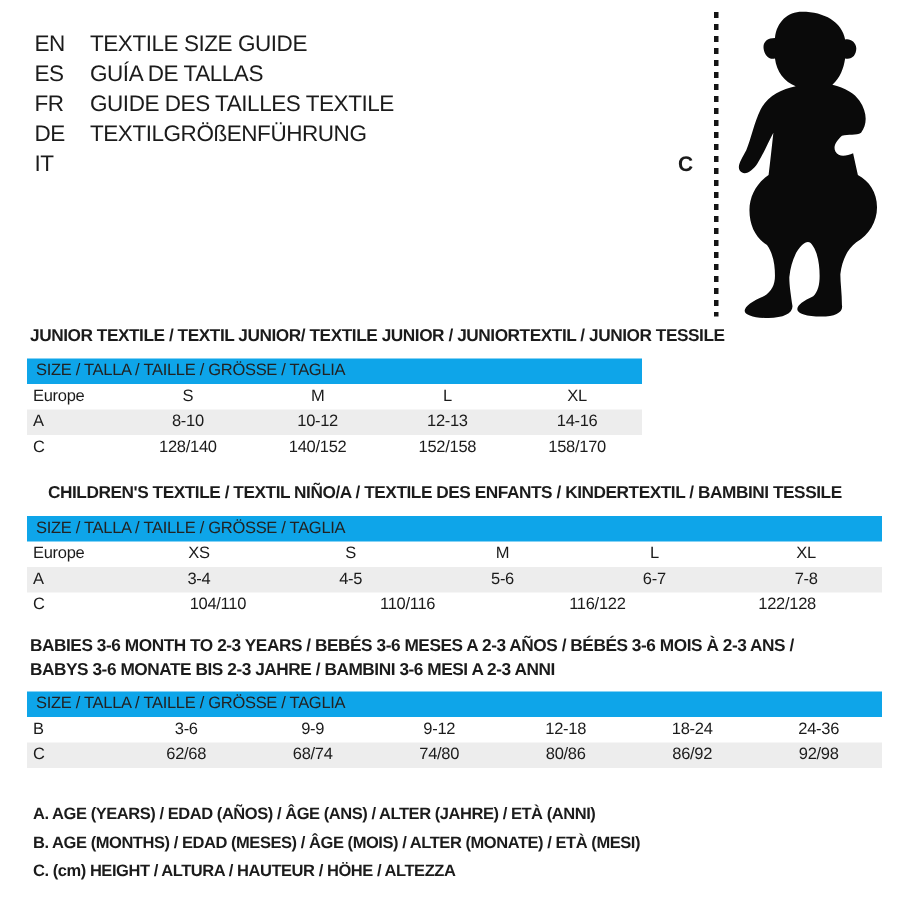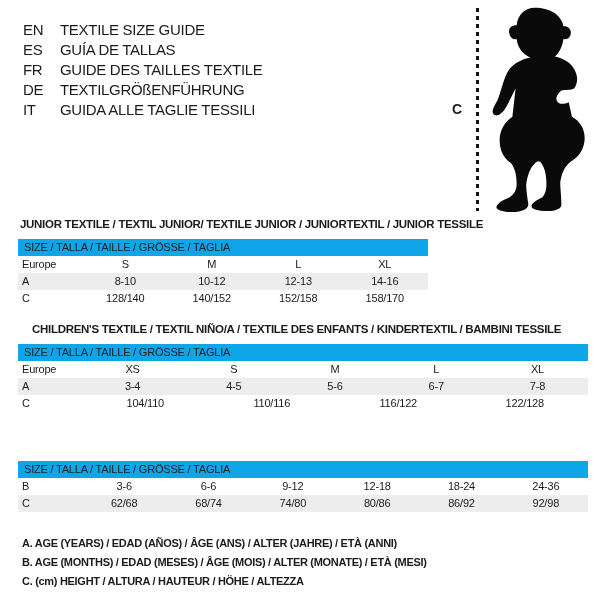--- a/index.html
+++ b/index.html
@@ -53,21 +53,20 @@
     <div class="lang-row">
       <span class="lang-code">FR</span>
       <span class="lang-title">GUIDE DES TAILLES TEXTILE</span>
     </div>
     <div class="lang-row">
       <span class="lang-code">DE</span>
       <span class="lang-title">TEXTILGRÖßENFÜHRUNG</span>
     </div>
     <div class="lang-row">
       <span class="lang-code">IT</span>
-      <span class="lang-title">GUIDA ALLE TAGLIE TESSILI</span>
     </div>
   </div>
 
   <div class="dash-line"></div>
   <div class="height-label">C</div>
   <svg class="silhouette" width="101" height="210" viewBox="0 0 95 216" preserveAspectRatio="none">
     <path fill="#0a0a0a" d="M43,5
       C34,5 27,12 26,23
       C21,23 18,26 19,31
       C20,36 23,38 26,37
@@ -156,26 +155,30 @@
     </div>
     <div class="trow">
       <span class="tlabel">C</span>
       <span class="tcell">104/110</span>
       <span class="tcell">110/116</span>
       <span class="tcell">116/122</span>
       <span class="tcell">122/128</span>
     </div>
   </div>
 
+  <div class="table-title t3-title">
+    <div>BABIES 3-6 MONTH TO 2-3 YEARS / BEBÉS 3-6 MESES A 2-3 AÑOS / BÉBÉS 3-6 MOIS À 2-3 ANS /</div>
+    <div>BABYS 3-6 MONATE BIS 2-3 JAHRE / BAMBINI 3-6 MESI A 2-3 ANNI</div>
+  </div>
   <div class="size-table t3">
     <div class="size-bar">SIZE / TALLA / TAILLE / GRÖSSE / TAGLIA</div>
     <div class="trow">
       <span class="tlabel">B</span>
       <span class="tcell">3-6</span>
-      <span class="tcell">6-6</span>
+      <span class="tcell">9-9</span>
       <span class="tcell">9-12</span>
       <span class="tcell">12-18</span>
       <span class="tcell">18-24</span>
       <span class="tcell">24-36</span>
     </div>
     <div class="trow shaded">
       <span class="tlabel">C</span>
       <span class="tcell">62/68</span>
       <span class="tcell">68/74</span>
       <span class="tcell">74/80</span>

